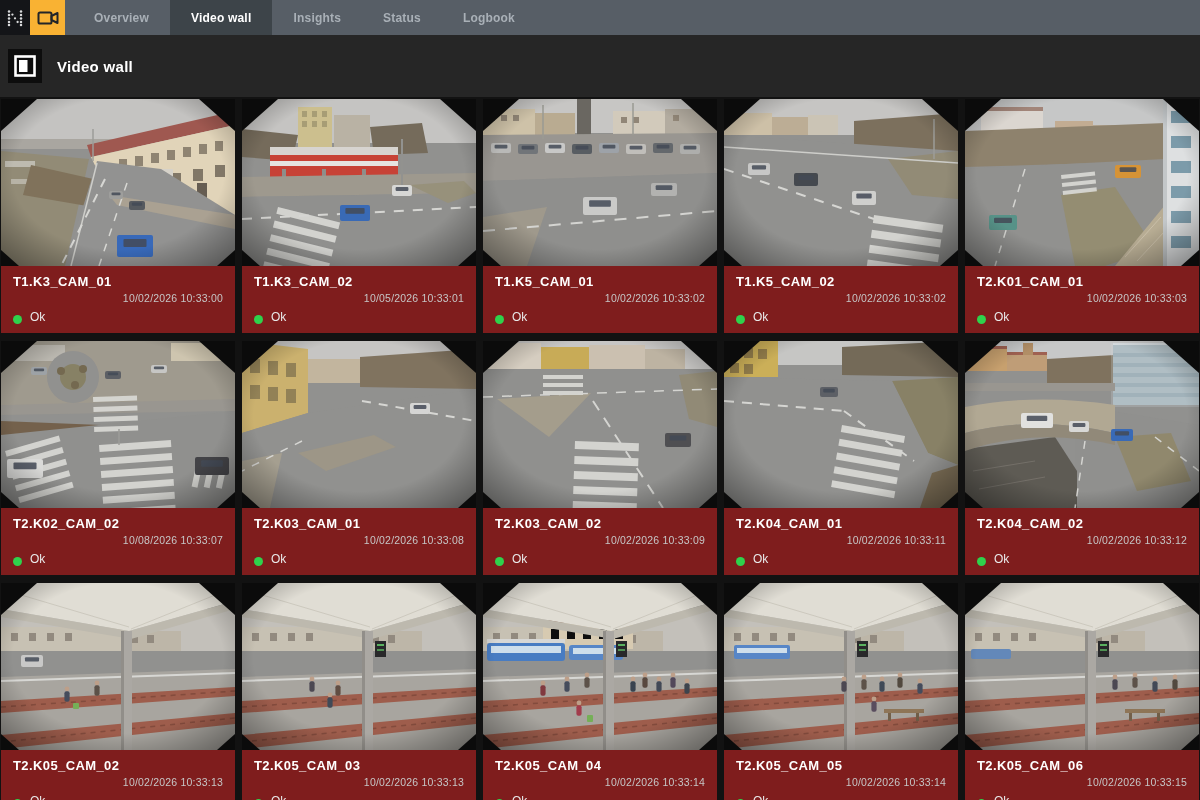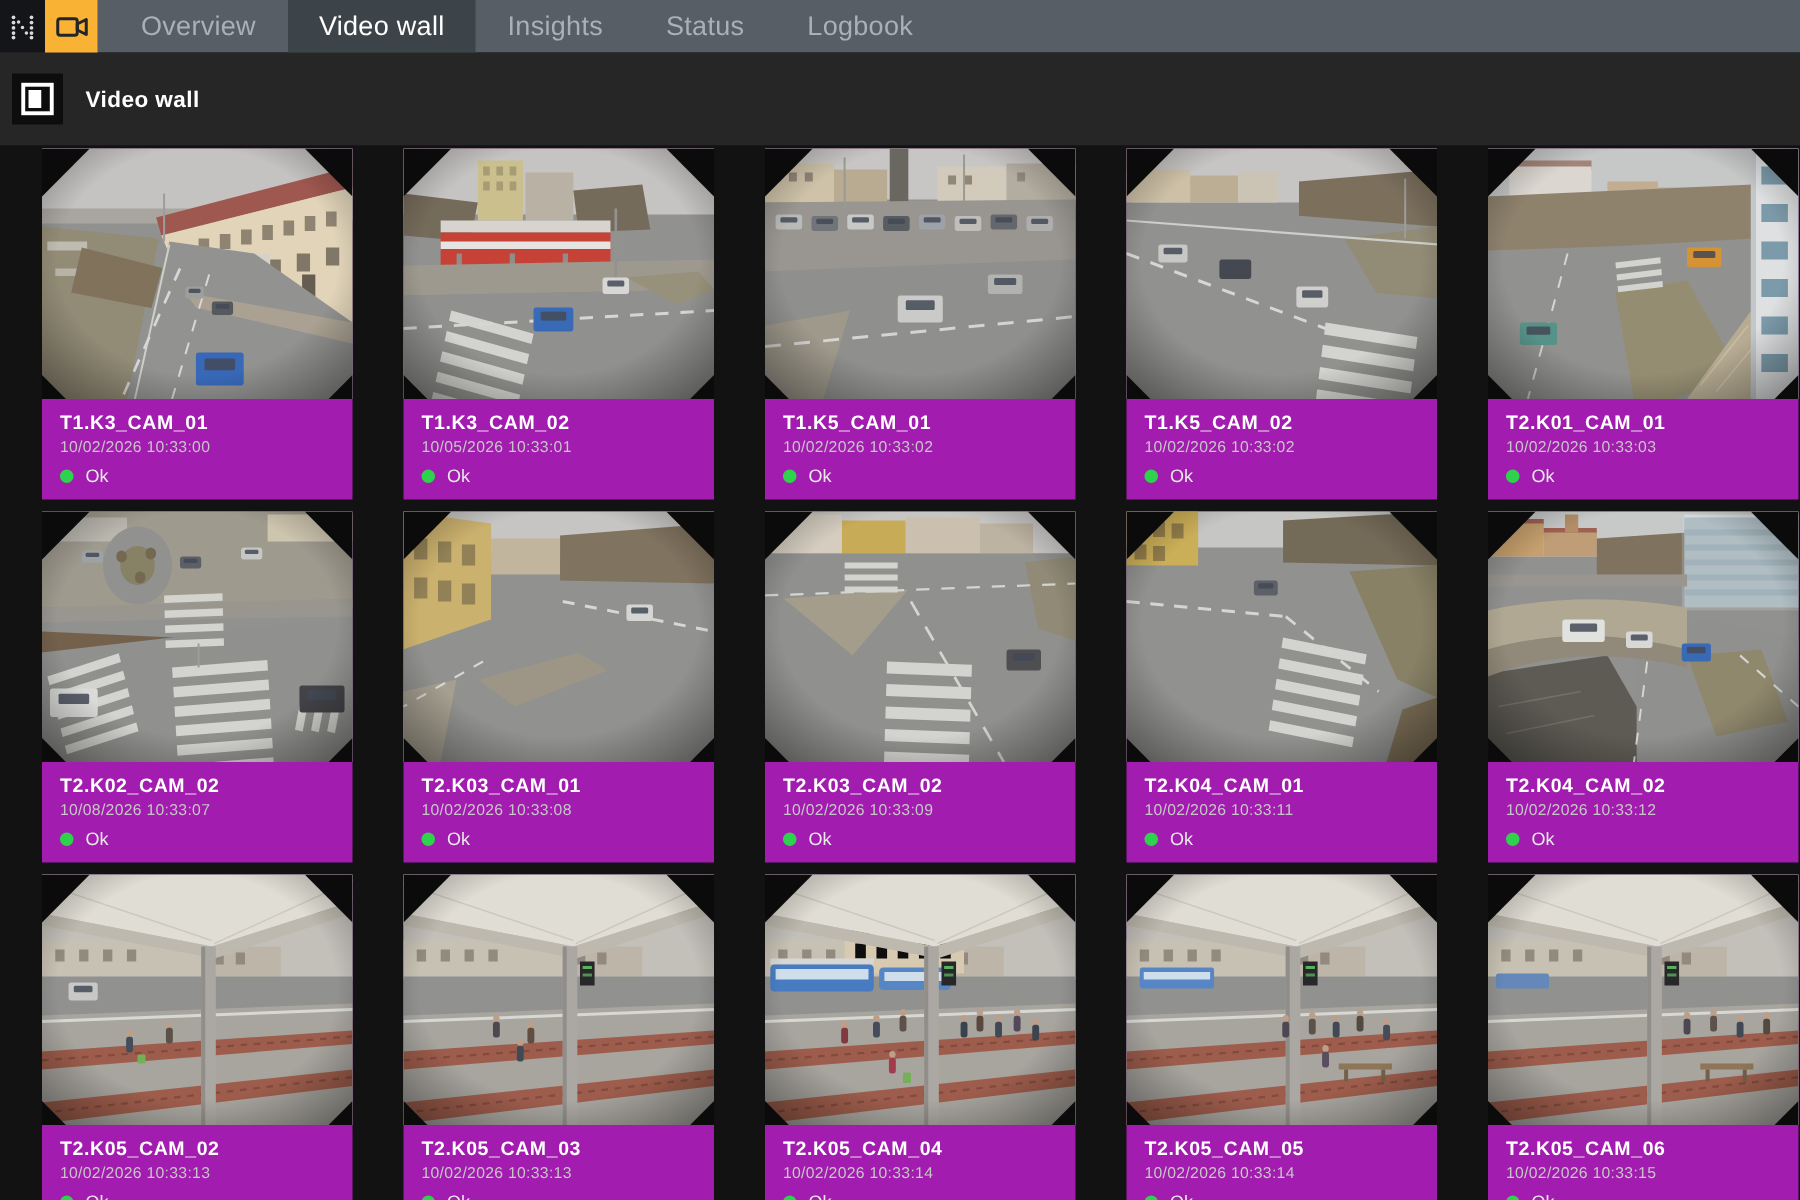--- a/index.html
+++ b/index.html
@@ -6,33 +6,33 @@
   html,body { margin:0; padding:0; }
   body {
     width:1200px; height:800px; overflow:hidden;
     background:#121212;
     font-family:"Liberation Sans", sans-serif;
   }
   .topnav { display:flex; align-items:stretch; height:35px; background:#575e66; }
   .logo-box { width:30px; background:#141518; display:flex; align-items:center; justify-content:center; cursor:pointer; }
   .cam-btn { width:35px; background:#f9b233; display:flex; align-items:center; justify-content:center; cursor:pointer; }
   .tabs { display:flex; margin-left:8px; }
-  .tab { display:flex; align-items:center; padding:15px 21px; font-size:18px; font-weight:400; letter-spacing:.2px; color:#a9b0b7; cursor:pointer; }
+  .tab { display:flex; align-items:center; padding:15px 21px; font-size:12px; font-weight:700; letter-spacing:.2px; color:#a9b0b7; cursor:pointer; }
   .tab.active { background:#3d4449; color:#ffffff; }
   .page-header { height:62px; background:#262626; display:flex; align-items:center; gap:15px; padding:0 8px; }
   .vw-icon { width:34px; height:34px; background:#0d0d0d; display:flex; align-items:center; justify-content:center; }
   .page-title { margin:0; font-size:15px; font-weight:700; color:#fff; letter-spacing:.3px; }
   .grid { display:grid; grid-template-columns:repeat(5,1fr); gap:8px 7px; padding:2px 1px 0; background:#121212; }
-  .tile { background:#a21caf; cursor:pointer;margin-left:27px; }
+  .tile { background:#7f1d1d; cursor:pointer; }
   .thumb { display:block; width:100%; height:167px; background:#8d8d8b; line-height:0; }
   .thumb svg { display:block; }
   .info { padding:8px 12px 9px; }
   .name { font-size:13px; font-weight:700; color:#ffffff; letter-spacing:.4px; }
-  .ts { font-size:10.5px; color:#c6c6c6; margin-top:3px; letter-spacing:.2px; }
-  .status { display:flex; align-items:center; gap:8px; margin-top:6px; }
+  .ts { font-size:10.5px; color:#c6c6c6; margin-top:3px; letter-spacing:.2px;text-align:right; }
+  .status { display:flex; align-items:flex-end; gap:8px; margin-top:6px; }
   .dot { width:9px; height:9px; border-radius:50%; }
   .status-label { font-size:12px; color:#e9e9e9; }
 </style>
 </head>
 <body>
 
 <div class="app">
   <nav class="topnav">
     <div class="logo-box">
       <svg width="18" height="18" viewBox="0 0 18 18">

